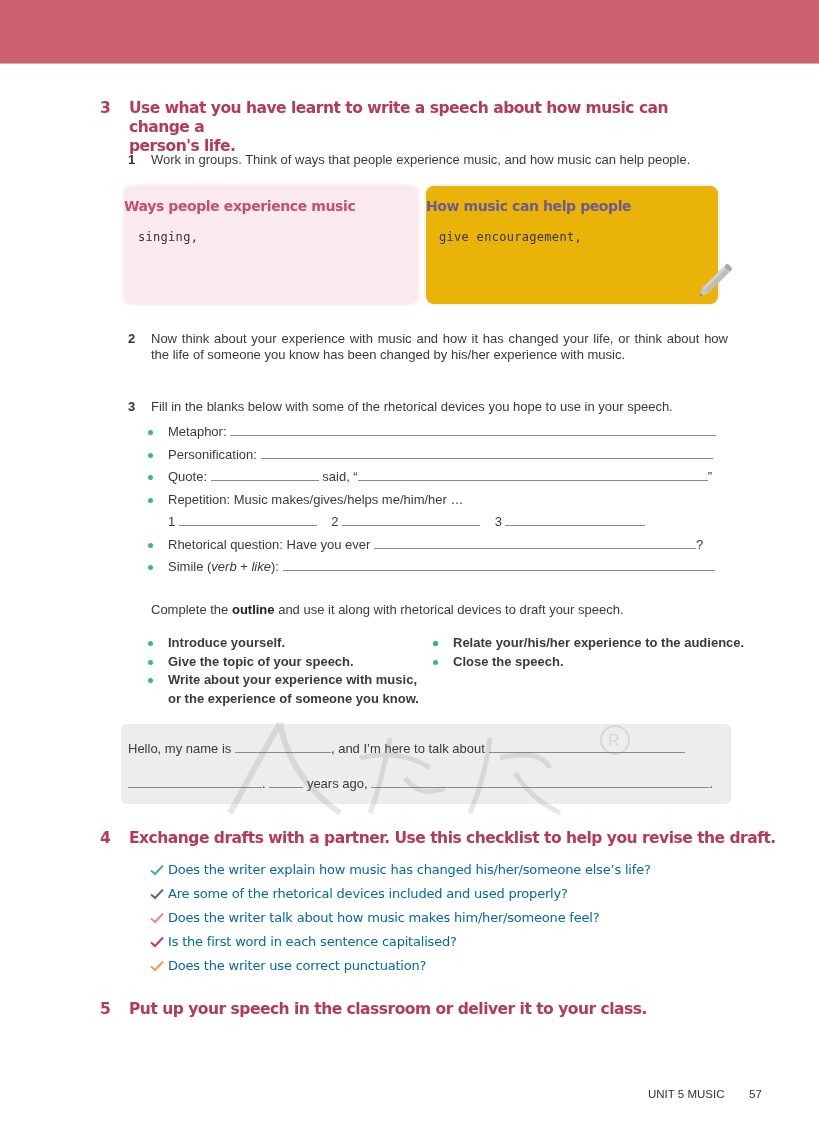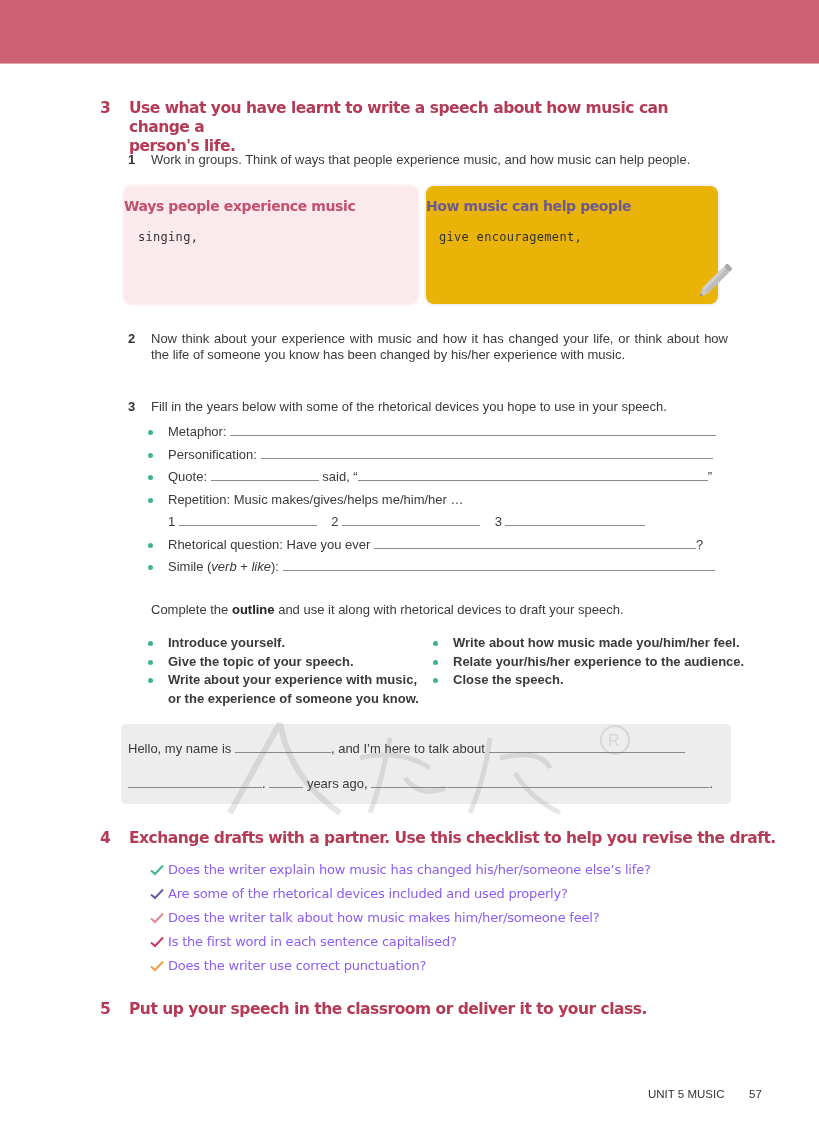--- a/index.html
+++ b/index.html
@@ -36,21 +36,21 @@
   .outline-intro b { color: #222; }
 
   .outline-col { position: absolute; top: 634px; font-size: 13px; color: #3a3a3a; line-height: 18.6px; }
   .outline-col .oi { position: relative; padding-left: 20px; font-weight: bold; }
   .outline-col .oi .dot { top: 7px; }
 
   .speech-box { position: absolute; left: 121px; top: 724px; width: 610px; height: 80px; background: #ededee; border-radius: 5px; font-size: 13px; color: #3a3a3a; }
   .speech-box .sl { position: absolute; left: 7px; white-space: nowrap; }
   .watermark { position: absolute; left: 170px; top: 718px; width: 500px; height: 100px; pointer-events: none; opacity: 0.18; }
 
-  .checklist { position: absolute; left: 150px; top: 858px; font-family: "DejaVu Sans", sans-serif; font-size: 13px; color: #8b5cf6; }
+  .checklist { position: absolute; left: 150px; top: 858px; font-family: "DejaVu Sans", sans-serif; font-size: 13px; color: #0369a1; }
   .citem { position: relative; height: 24px; line-height: 24px; padding-left: 18px; white-space: nowrap; letter-spacing: -0.2px; }
   .check { position: absolute; left: 0; top: 6px; width: 14px; height: 12px; }
 
   .footer { position: absolute; top: 1088px; font-size: 11.5px; color: #333; }
 </style>
 </head>
 <body>
 
 <div class="header-band"></div>
 
@@ -83,21 +83,21 @@
   </g>
 </svg>
 
 <div class="step" style="top:331px; width:600px;">
   <span class="n">2</span>
   <span class="t">Now think about your experience with music and how it has changed your life, or think about how the life of someone you know has been changed by his/her experience with music.</span>
 </div>
 
 <div class="step" style="top:399px; width:600px;">
   <span class="n">3</span>
-  <span class="t" style="text-align:left; white-space:nowrap;">Fill in the years below with some of the rhetorical devices you hope to use in your speech.</span>
+  <span class="t" style="text-align:left; white-space:nowrap;">Fill in the blanks below with some of the rhetorical devices you hope to use in your speech.</span>
 </div>
 
 <div class="bullets" style="top:421px; width:580px;">
   <div class="bline">
     <span class="dot"></span>
     <span class="btxt">
       <span>Metaphor:</span>
       <span class="blank" style="width:486px;"></span>
     </span>
   </div>
@@ -149,21 +149,21 @@
 <div class="outline-intro">
   <span>Complete the </span><b>outline</b><span> and use it along with rhetorical devices to draft your speech.</span>
 </div>
 
 <div class="outline-col" style="left:148px; width:285px;">
   <div class="oi"><span class="dot"></span><span>Introduce yourself.</span></div>
   <div class="oi"><span class="dot"></span><span>Give the topic of your speech.</span></div>
   <div class="oi"><span class="dot"></span><span>Write about your experience with music, or the experience of someone you know.</span></div>
 </div>
 <div class="outline-col" style="left:433px; width:330px;">
-  <div class="oi"><span class="dot"></span><span>Write about how music made you/him/her feel.</span></div>
+  <div class="oi"><span class="dot"></span></div>
   <div class="oi"><span class="dot"></span><span>Relate your/his/her experience to the audience.</span></div>
   <div class="oi"><span class="dot"></span><span>Close the speech.</span></div>
 </div>
 
 <div class="speech-box">
   <div class="sl" style="top:15px;">
     <span>Hello, my name is</span>
     <span class="blank" style="width:96px;"></span><span>, and I’m here to talk about</span>
     <span class="blank" style="width:196px;"></span>
   </div>

